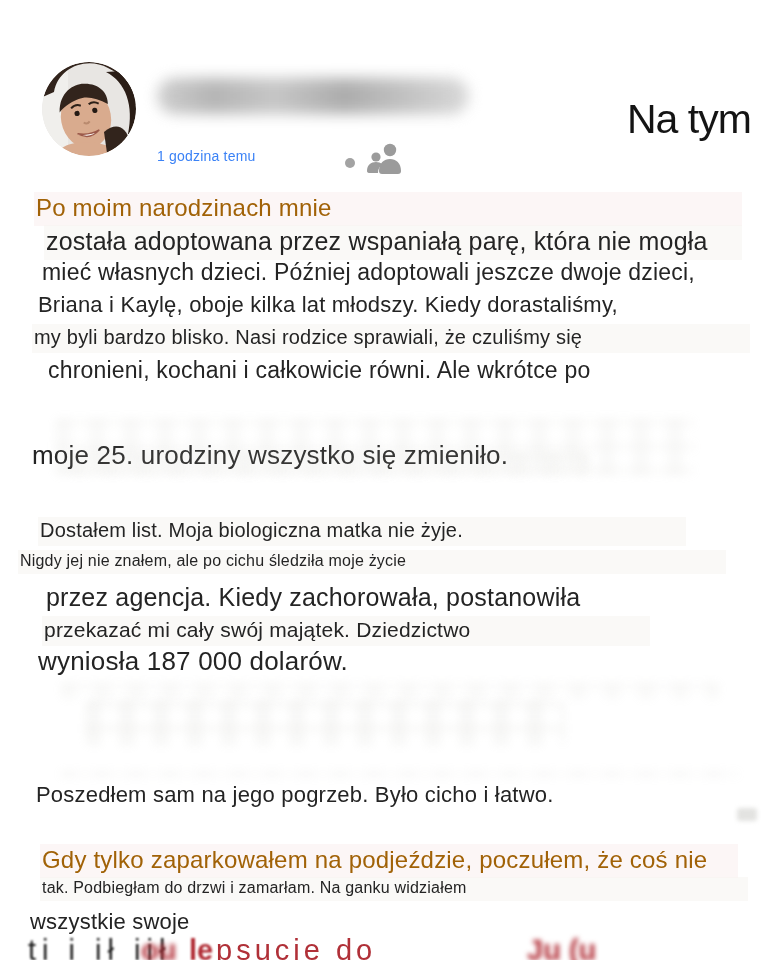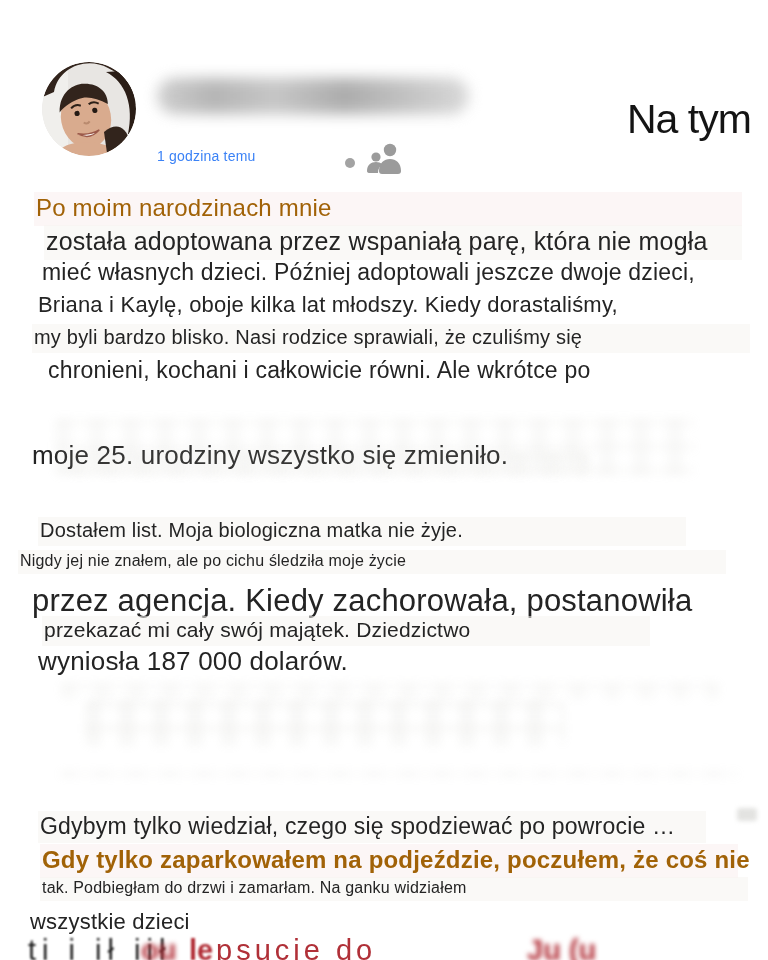--- a/index.html
+++ b/index.html
@@ -94,33 +94,33 @@
   <div class="line" style="top:292px;left:38px;font-size:22px;">Briana i Kaylę, oboje kilka lat młodszy. Kiedy dorastaliśmy,</div>
   <div class="line strip" style="top:324px;left:34px;font-size:20px;width:710px;">my byli bardzo blisko. Nasi rodzice sprawiali, że czuliśmy się</div>
   <div class="line" style="top:357px;left:48px;font-size:23px;">chronieni, kochani i całkowicie równi. Ale wkrótce po</div>
   <div class="line" style="top:401px;left:32px;font-size:26px;margin-top:40px;">moje 25. urodziny wszystko się zmieniło.</div>
 
   <div class="ghost" style="left:55px;top:418px;width:640px;height:58px;"></div>
   <div class="ghost" style="left:70px;top:452px;width:520px;height:24px;opacity:.45;"></div>
 
   <div class="line strip" style="top:517px;left:40px;font-size:20px;width:640px;">Dostałem list. Moja biologiczna matka nie żyje.</div>
   <div class="line strip" style="top:550px;left:20px;font-size:16px;width:700px;">Nigdy jej nie znałem, ale po cichu śledziła moje życie</div>
-  <div class="line" style="top:583px;left:32px;font-size:31px;">przez agencja. Kiedy zachorowała, postanowiła</div>
+  <div class="line" style="top:583px;left:46px;font-size:25px;">przez agencja. Kiedy zachorowała, postanowiła</div>
   <div class="line strip" style="top:616px;left:44px;font-size:21px;width:600px;">przekazać mi cały swój majątek. Dziedzictwo</div>
   <div class="line" style="top:647px;left:38px;font-size:26px;text-align:right;">wyniosła 187 000 dolarów.</div>
 
   <div class="ghost" style="left:60px;top:682px;width:660px;height:18px;opacity:.3;"></div>
   <div class="ghost" style="left:85px;top:700px;width:480px;height:46px;opacity:.45;"></div>
   <div class="ghost" style="left:60px;top:770px;width:680px;height:8px;opacity:.25;"></div>
 
-  <div class="line strip" style="top:811px;left:40px;font-size:23px;width:660px;">Gdybym tylko wiedział, czego się spodziewać po powrocie …</div>
+  <div class="line" style="top:782px;left:36px;font-size:22px;">Poszedłem sam na jego pogrzeb. Było cicho i łatwo.</div>
   <div class="small-smudge"></div>
-  <div class="line red strip-pink" style="top:844px;left:42px;font-size:24px;width:690px;font-weight:bold;">Gdy tylko zaparkowałem na podjeździe, poczułem, że coś nie</div>
+  <div class="line red strip-pink" style="top:844px;left:42px;font-size:24px;width:690px;">Gdy tylko zaparkowałem na podjeździe, poczułem, że coś nie</div>
   <div class="line strip" style="top:877px;left:42px;font-size:16px;width:700px;">tak. Podbiegłam do drzwi i zamarłam. Na ganku widziałem</div>
-  <div class="line" style="top:909px;left:30px;font-size:22px;">wszystkie dzieci</div>
+  <div class="line" style="top:909px;left:30px;font-size:22px;">wszystkie swoje</div>
 
   <div class="frag black" style="left:28px;">ti i ił iił</div>
   <div class="frag redblur" style="left:141px;">ou</div>
   <div class="frag redmid" style="left:189px;">le</div>
   <div class="frag redmain" style="left:216px;">psucie do</div>
   <div class="frag redblur" style="left:527px;">Ju (u</div>
 
 </div>
 
 </body></html>

